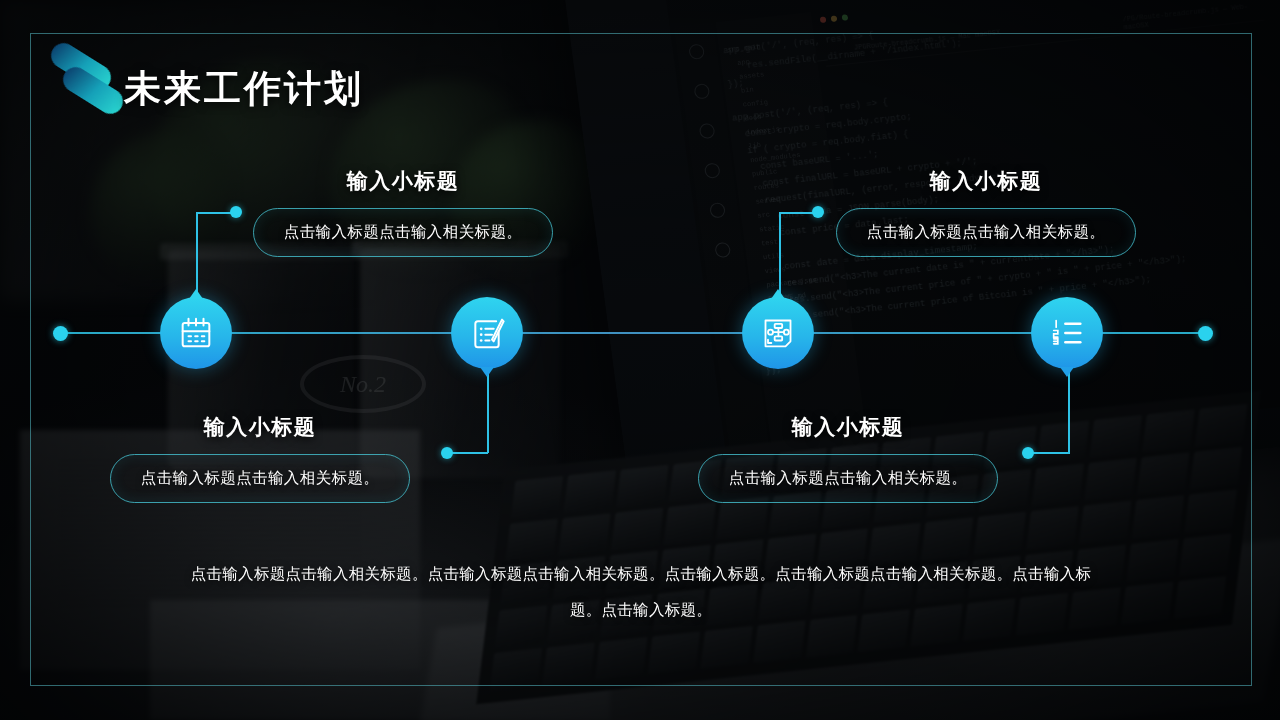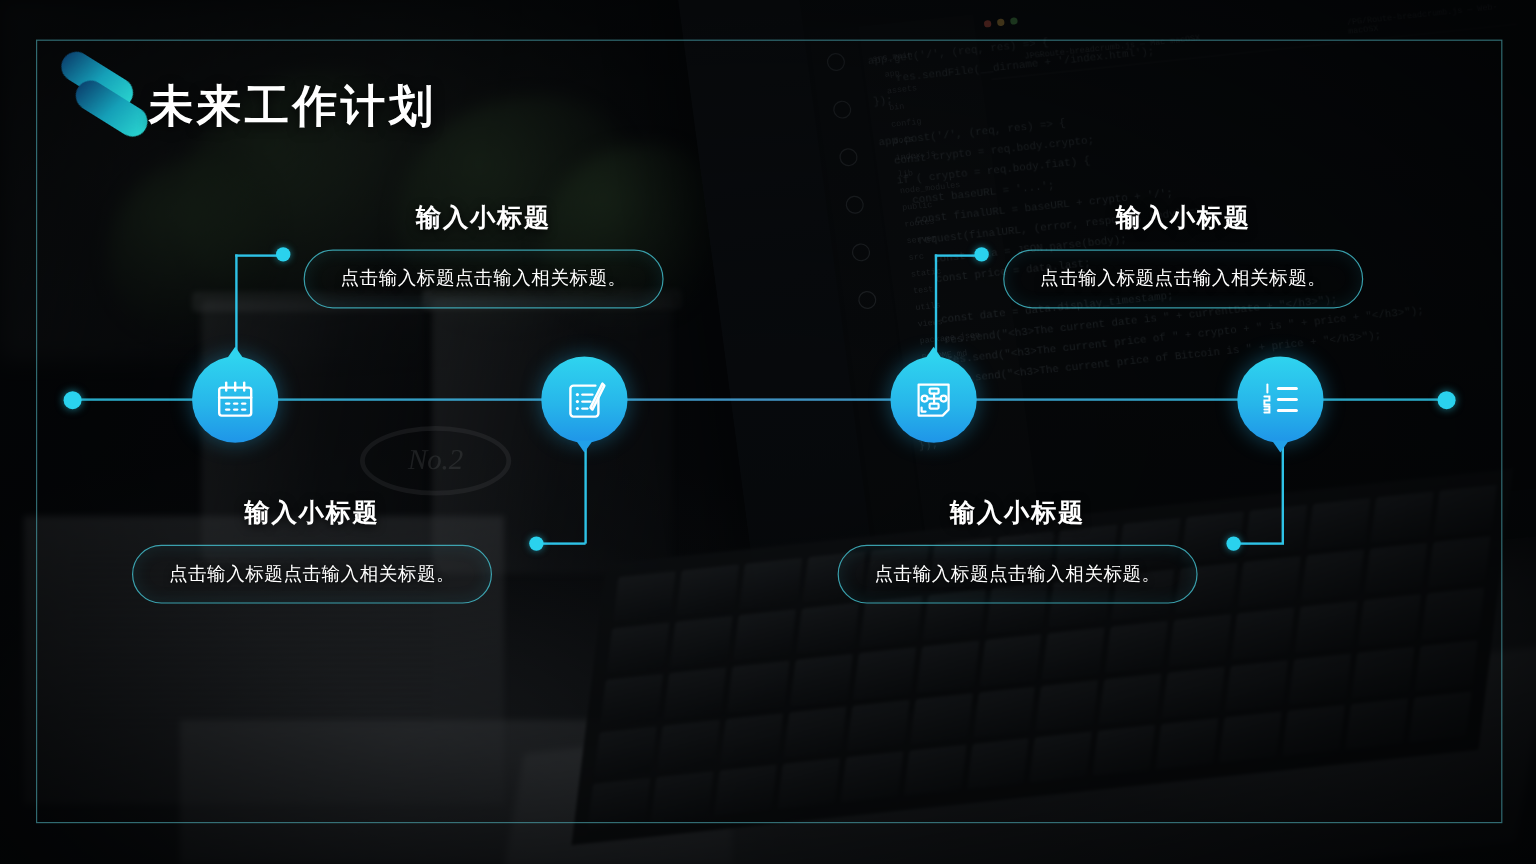--- a/index.html
+++ b/index.html
@@ -533,14 +533,15 @@
   <div class="card" style="left:836px;top:167px;width:300px;">
     <div class="card-title">输入小标题</div>
     <div class="pill">点击输入标题点击输入相关标题。</div>
   </div>
 
   <div class="card" style="left:698px;top:413px;width:300px;">
     <div class="card-title">输入小标题</div>
     <div class="pill">点击输入标题点击输入相关标题。</div>
   </div>
 
+  <div class="footer">点击输入标题点击输入相关标题。点击输入标题点击输入相关标题。点击输入标题。点击输入标题点击输入相关标题。点击输入标题。点击输入标题。</div>
 
 </div>
 
 </body></html>

